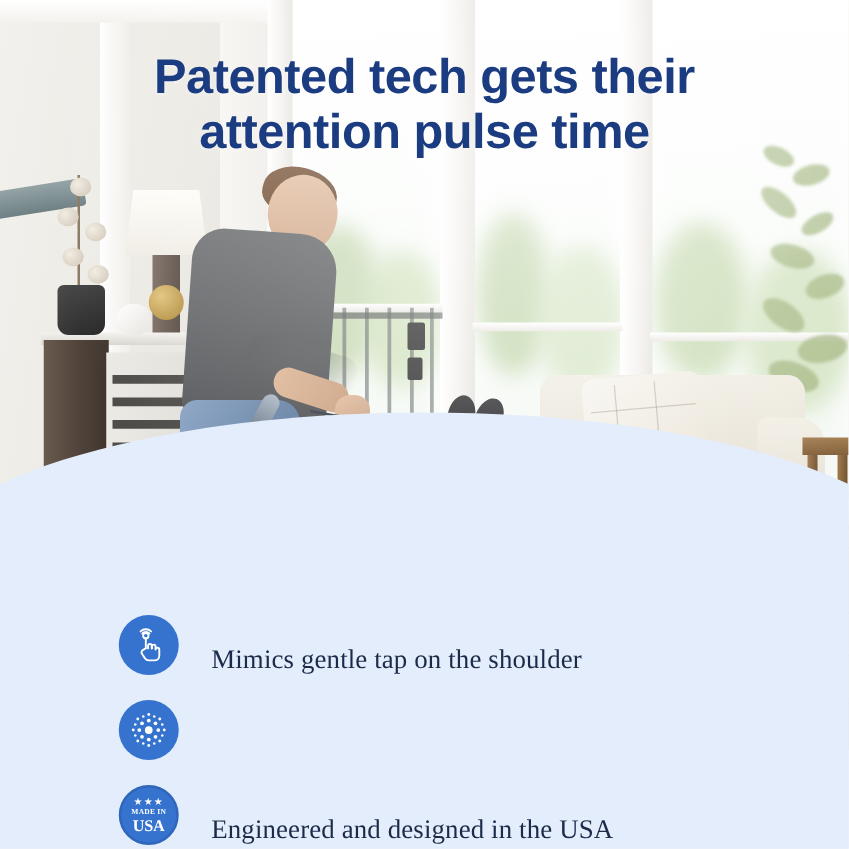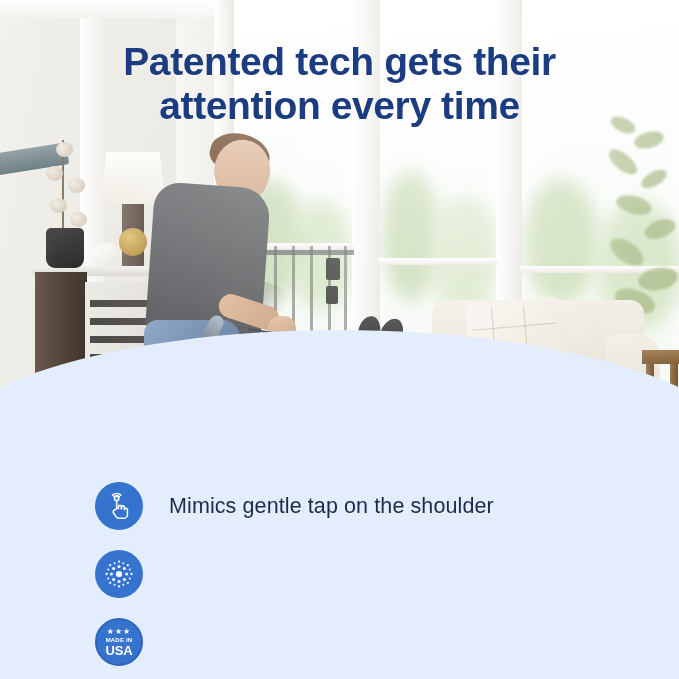--- a/index.html
+++ b/index.html
@@ -388,22 +388,23 @@
   }
 
   
   .features {
     position: absolute;
     left: 95px; top: 472px;
     width: 540px;
   }
   .feature-row {
     display: flex;
-    align-items: center;
+    align-items: flex-end;
     height: 68px;
+    font-family: Liberation Serif, serif;
   }
   .feature-icon {
     width: 48px; height: 48px;
     flex: 0 0 48px;
     border-radius: 50%;
     background: #3573ce;
     display: flex;
     align-items: center;
     justify-content: center;
     position: relative;
@@ -560,21 +561,21 @@
     <div class="dog-head"></div>
     <div class="dog-snout"></div>
     <div class="dog-mouth"></div>
     <div class="dog-eye"></div>
     <div class="dog-collar"></div>
     <div class="dog-collar-box"></div>
 
     <div class="photo-light"></div>
   </div>
 
-  <div class="headline">Patented tech gets their attention every time</div>
+  <div class="headline">Patented tech gets their attention pulse time</div>
 
   <div class="panel-fill"></div>
   <div class="panel"></div>
 
   <div class="features">
 
     <div class="feature-row">
       <div class="feature-icon">
         <svg width="30" height="30" viewBox="0 0 32 32" aria-hidden="true">
           <g fill="none" stroke="#ffffff" stroke-width="1.6" stroke-linecap="round" stroke-linejoin="round">
@@ -627,16 +628,17 @@
     </div>
 
     <div class="feature-row">
       <div class="feature-icon" style="background:transparent">
         <div class="usa-badge">
           <div class="usa-stars">★★★</div>
           <div class="usa-made">MADE IN</div>
           <div class="usa-usa">USA</div>
         </div>
       </div>
+      <div class="feature-text">Engineered and designed in the USA</div>
     </div>
 
   </div>
 </div>
 
 </body></html>

